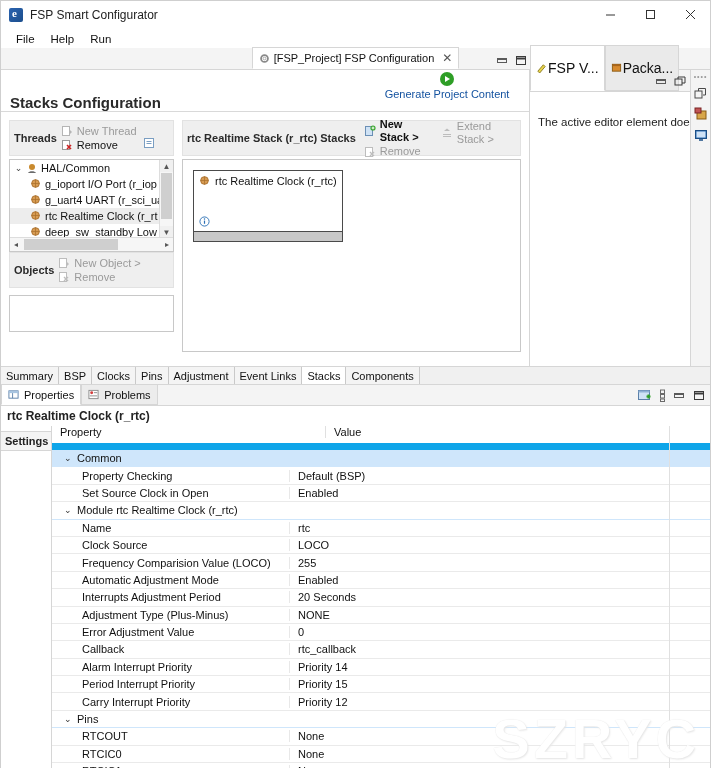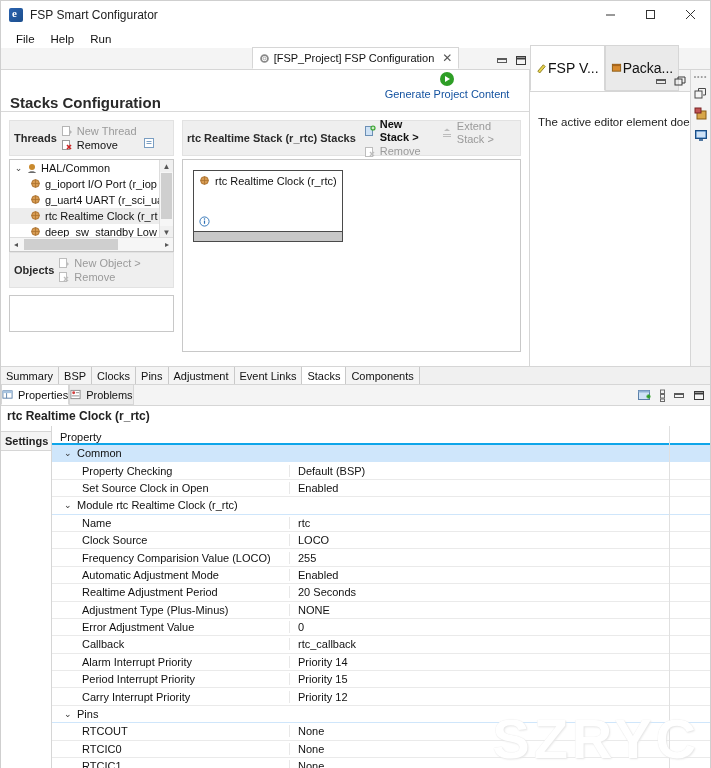--- a/index.html
+++ b/index.html
@@ -89,29 +89,29 @@
   .rp-msg{padding:24px 6px 0 8px;font-size:11.5px;color:#222;white-space:nowrap;overflow:hidden;}
 
   
   .persp{height:17px;background:#f0f0f0;display:flex;align-items:stretch;border-top:1px solid #d6d6d6;border-bottom:1px solid #d6d6d6;}
   .ptab{display:flex;align-items:center;padding:0 5px;font-size:11px;border-right:1px solid #c9c9c9;color:#111;background:#f4f4f4;}
   .ptab.active{background:#ffffff;font-weight:normal;}
 
   
   .propview{position:relative;background:#fff;height:396px;}
   .pv-tabs{height:20px;background:#f4f4f4;display:flex;align-items:flex-end;position:relative;border-bottom:1px solid #d6d6d6;}
-  .pvtab{height:19px;display:flex;align-items:center;gap:4px;padding:0 0;font-size:11px;background:#fff;border:1px solid #d6d6d6;border-bottom:1px solid #fff;}
+  .pvtab{height:19px;display:flex;align-items:center;gap:4px;padding:0 6px;font-size:11px;background:#fff;border:1px solid #d6d6d6;border-bottom:1px solid #fff;}
   .pvtab.inactive{background:#ececec;border-bottom:1px solid #d6d6d6;}
   .pv-btns{position:absolute;right:5px;bottom:3px;display:flex;align-items:center;gap:8px;}
   .pv-head{height:20px;display:flex;align-items:center;padding-left:6px;font-size:12px;font-weight:bold;color:#222;background:#fff;}
   .pv-body{display:flex;height:350px;}
   .settings-col{width:51px;border-right:1px solid #d6d6d6;padding-top:5px;box-sizing:border-box;}
   .settings-tab{font-size:11px;font-weight:bold;color:#222;padding:3px 4px;background:#f4f4f4;border-top:1px solid #d6d6d6;border-bottom:1px solid #d6d6d6;text-align:center;}
   .table{flex:1;position:relative;overflow:hidden;}
-  .thead{display:flex;height:17px;align-items:flex-end;border-bottom:2px solid #0ea5e9;font-size:11px;color:#111;gap:36px;}
+  .thead{display:flex;height:17px;align-items:flex-start;border-bottom:7px solid #0ea5e9;font-size:11px;color:#111;gap:36px;}
   .th-prop{width:237px;padding-left:8px;box-sizing:border-box;}
   .th-val{flex:1;padding-left:8px;box-sizing:border-box;border-left:1px solid #e0e0e0;}
   .trow2{display:flex;height:16.4px;align-items:center;font-size:11px;border-bottom:1px solid #eaeaea;position:relative;}
   .trow2.group{background:#cfe6fb;border-bottom:1px solid #cfe6fb;}
   .trow2.group.plain{background:#ffffff;}
   .c-prop{width:237px;box-sizing:border-box;display:flex;align-items:center;gap:4px;white-space:nowrap;overflow:hidden;}
   .c-val{flex:1;box-sizing:border-box;padding-left:8px;border-left:1px solid #e8e8e8;white-space:nowrap;overflow:hidden;}
   .ind0{padding-left:12px;}
   .ind1{padding-left:30px;}
   .chev{font-size:9px;color:#333;width:9px;display:inline-block;}
@@ -507,20 +507,21 @@
     <div class="pv-head">rtc Realtime Clock (r_rtc)</div>
 
     <div class="pv-body">
       <div class="settings-col">
         <div class="settings-tab">Settings</div>
       </div>
 
       <div class="table">
         <div class="thead">
           <div class="th-prop">Property</div>
+          <div class="th-val">Value</div>
         </div>
 
         <div class="trow2 group">
           <div class="c-prop ind0">
             <span class="chev">⌄</span>
             <span>Common</span>
           </div>
           <div class="c-val"></div>
         </div>
         <div class="trow2">
@@ -548,21 +549,21 @@
         </div>
         <div class="trow2">
           <div class="c-prop ind1">Frequency Comparision Value (LOCO)</div>
           <div class="c-val">255</div>
         </div>
         <div class="trow2">
           <div class="c-prop ind1">Automatic Adjustment Mode</div>
           <div class="c-val">Enabled</div>
         </div>
         <div class="trow2">
-          <div class="c-prop ind1">Realtime Adjustment Period</div>
+          <div class="c-prop ind1">Interrupts Adjustment Period</div>
           <div class="c-val">20 Seconds</div>
         </div>
         <div class="trow2">
           <div class="c-prop ind1">Adjustment Type (Plus-Minus)</div>
           <div class="c-val">NONE</div>
         </div>
         <div class="trow2">
           <div class="c-prop ind1">Error Adjustment Value</div>
           <div class="c-val">0</div>
         </div>

